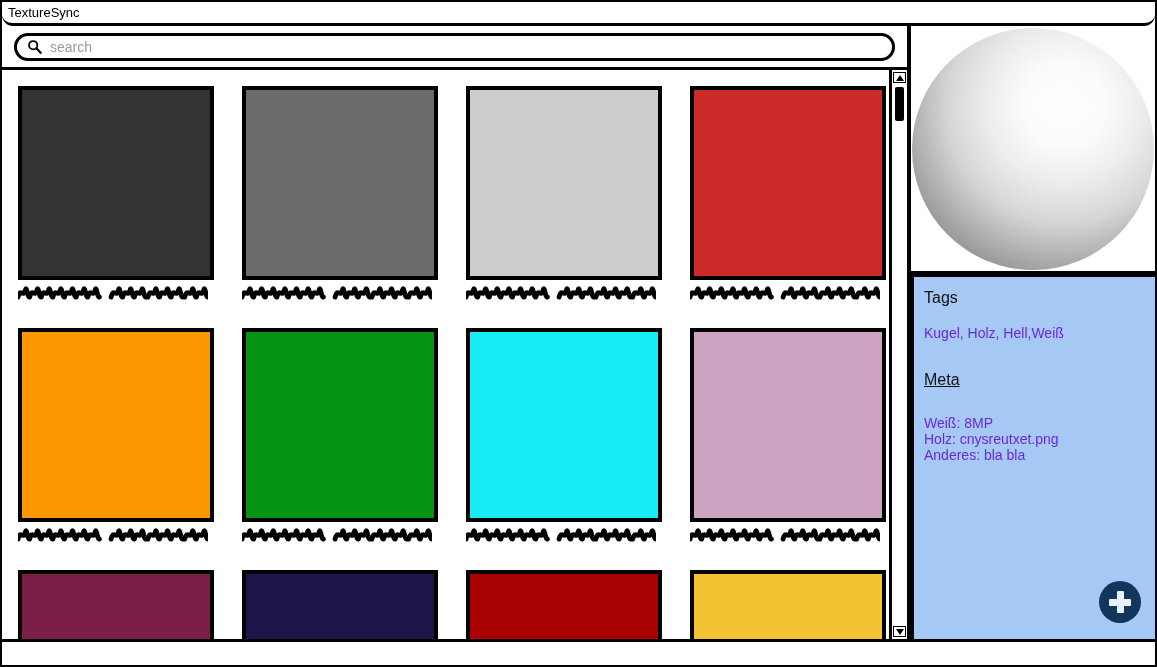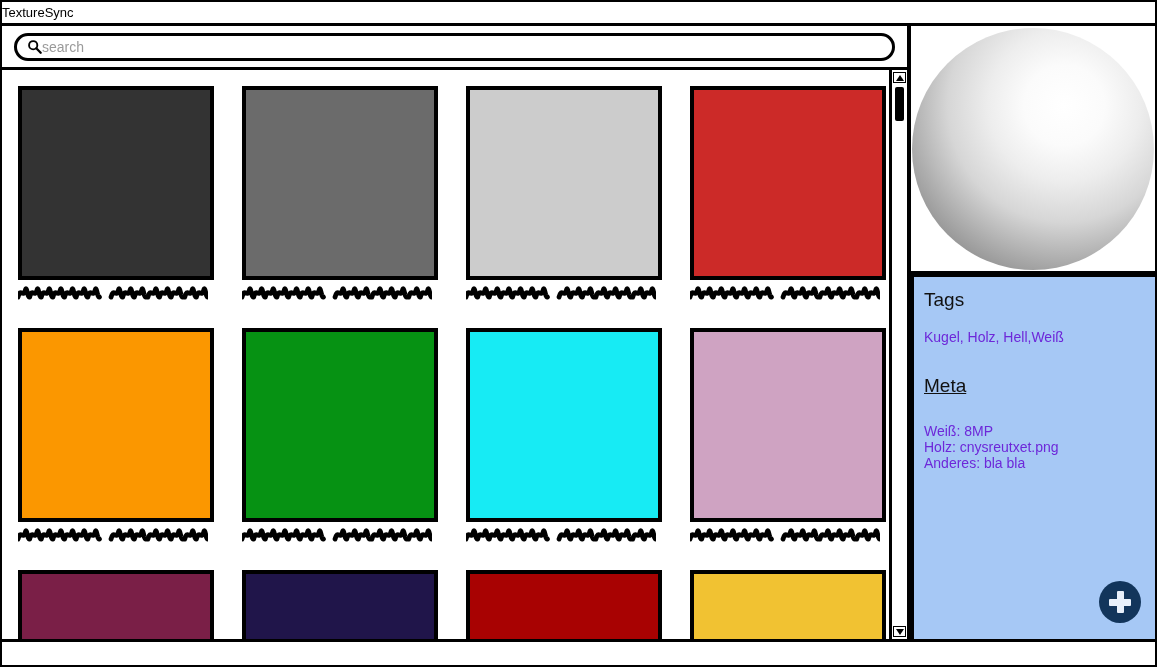--- a/index.html
+++ b/index.html
@@ -23,21 +23,23 @@
     flex-direction: column;
   }
 
   
   #title-bar {
     height: 24px;
     min-height: 24px;
     border-bottom: 3px solid #000000;
     display: flex;
     align-items: center;
-    background: #ffffff;
+    padding-left: 6px;
+    background: #ffffff;
+    border-radius: 11px;
   }
   #title-bar .title-text {
     font-size: 13px;
     color: #000000;
     letter-spacing: 0px;
   }
 
   
   #window-body {
     flex: 1;
@@ -69,20 +71,21 @@
 
   #search-box {
     flex: 1;
     height: 28px;
     border: 3px solid #000000;
     border-radius: 16px;
     display: flex;
     align-items: center;
     padding: 0 10px;
     background: #ffffff;
+    gap: 8px;
   }
   #search-box .mag-icon {
     width: 15px;
     height: 15px;
     flex: 0 0 auto;
     display: block;
   }
   #search-box .search-placeholder {
     font-size: 14px;
     color: #9a9a9a;
@@ -222,21 +225,21 @@
     background: #a6c8f5;
     border: 3px solid #000000;
     border-right: none;
     border-bottom: none;
     position: relative;
     padding: 12px 0 0 10px;
     min-height: 0;
     overflow: hidden;
   }
   #meta-panel .meta-heading {
-    font-size: 19px;
+    font-size: 16px;
     color: #111111;
     margin-bottom: 18px;
   }
   #meta-panel .meta-line {
     font-size: 14px;
     color: #6d28d9;
     line-height: 16px;
   }
   #meta-panel .tags-value { margin-bottom: 30px; }
   #meta-panel .meta-heading.second { margin-top: 0; margin-bottom: 26px; text-decoration: underline; }

